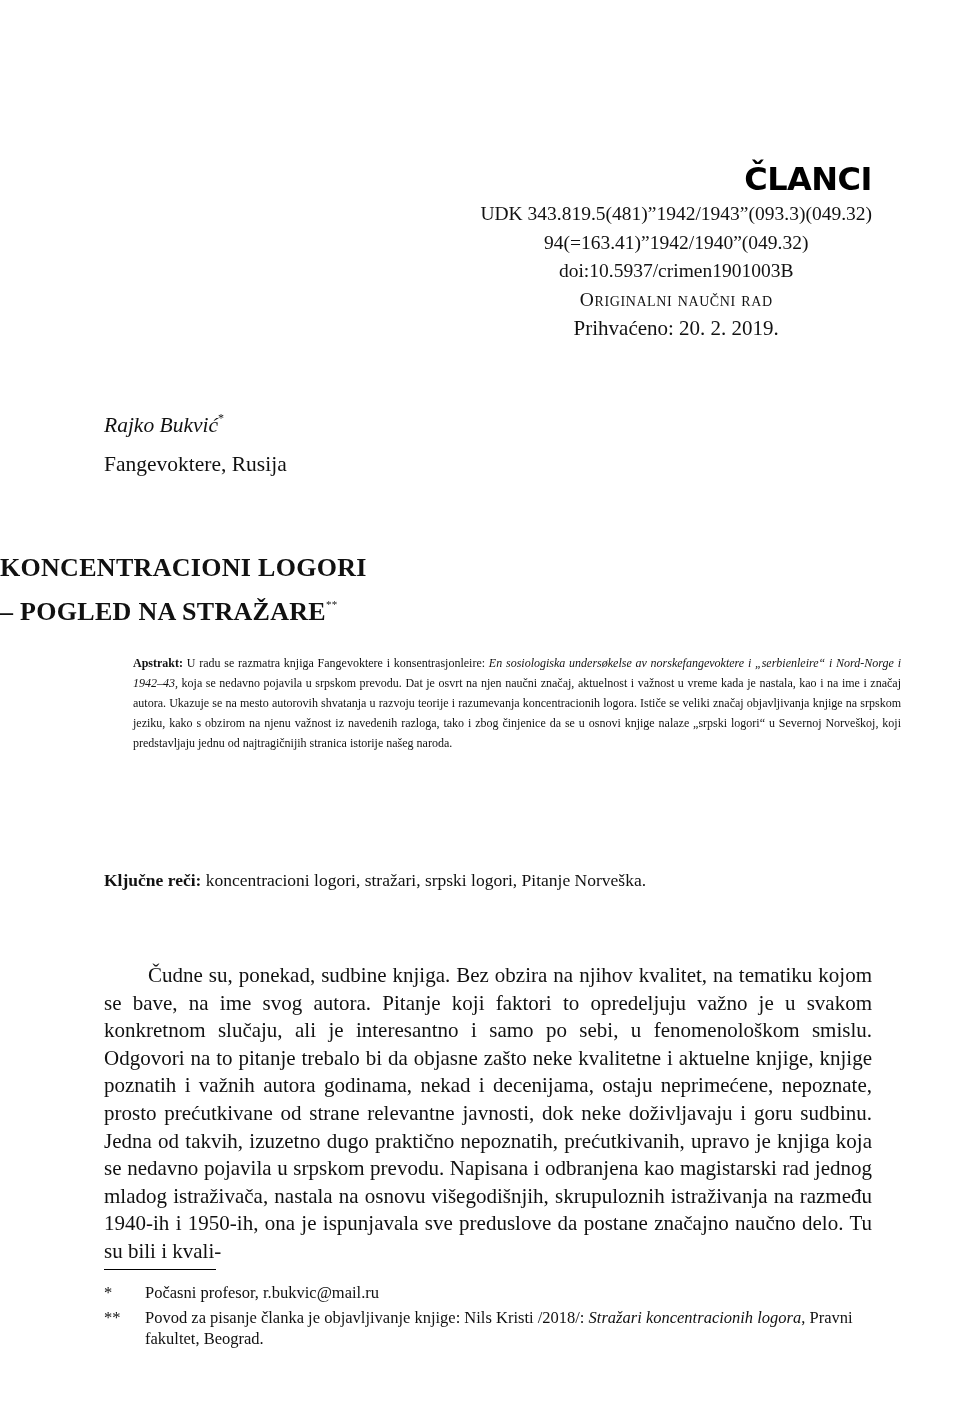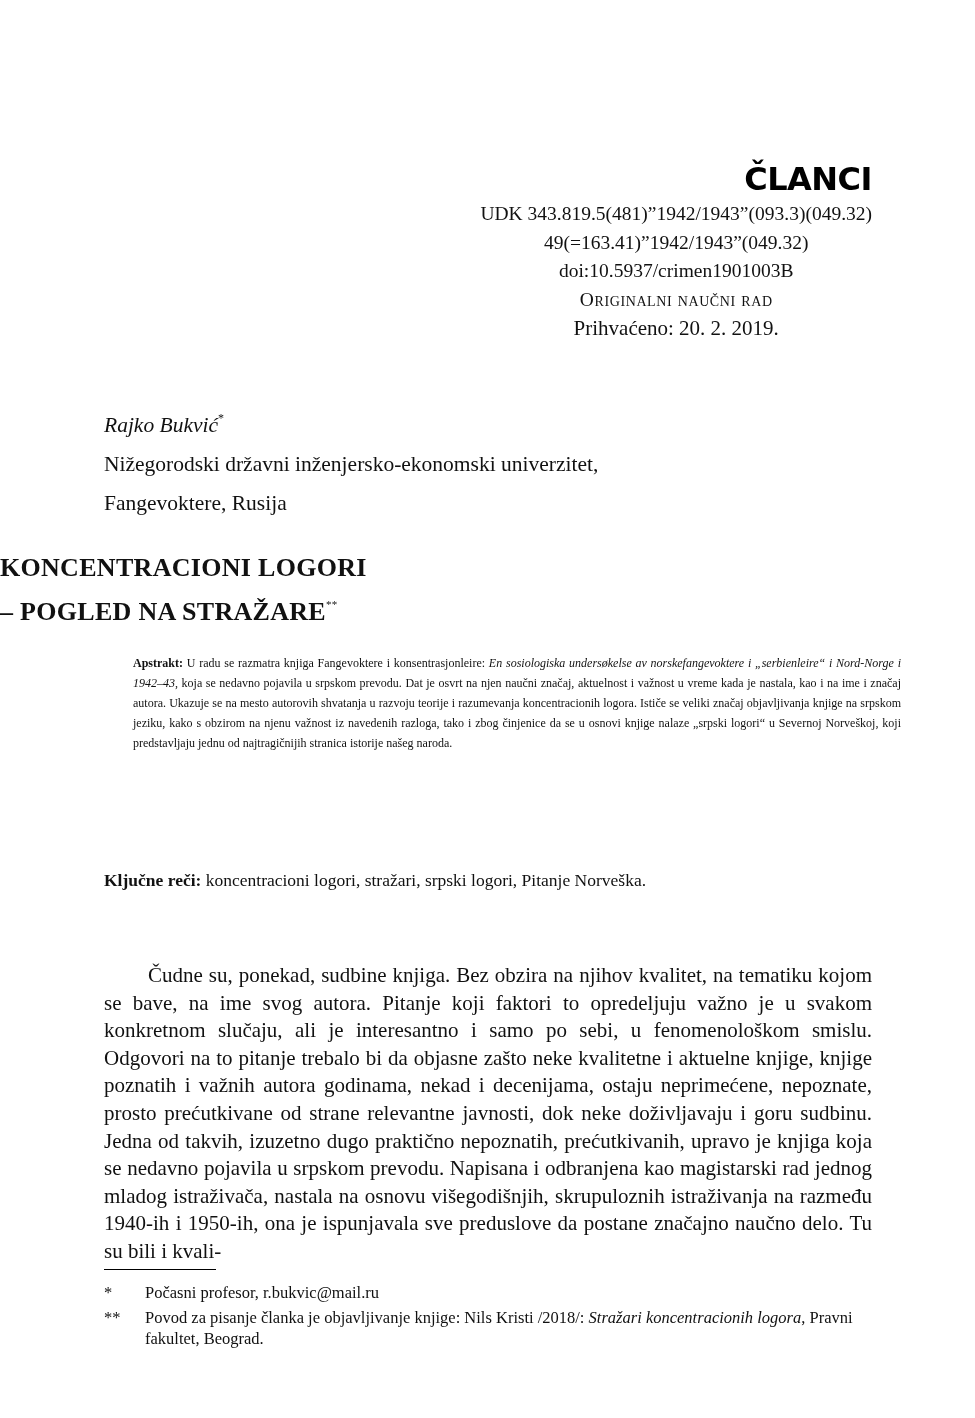--- a/index.html
+++ b/index.html
@@ -37,29 +37,28 @@
 </style>
 </head>
 <body>
 
 <div class="page">
 
   <div class="section-head">ČLANCI</div>
 
   <div class="meta">
     <span class="line">UDK 343.819.5(481)”1942/1943”(093.3)(049.32)</span>
-    <span class="line">49(=163.41)”1942/1943”(049.32)</span>
+    <span class="line">94(=163.41)”1942/1940”(049.32)</span>
     <span class="line">doi:10.5937/crimen1901003B</span>
     <span class="line smallcaps">Originalni naučni rad</span>
     <span class="line accepted">Prihvaćeno:  20. 2. 2019.</span>
   </div>
 
   <div class="author-block">
     <div><span class="name">Rajko Bukvić</span><sup>*</sup></div>
-    <div>Nižegorodski državni inženjersko-ekonomski univerzitet,</div>
     <div>Fangevoktere, Rusija</div>
   </div>
 
   <div class="title">
     <div>KONCENTRACIONI LOGORI</div>
     <div><span>– POGLED NA STRAŽARE</span><sup>**</sup></div>
   </div>
 
   <div class="abstract">
     <b>Apstrakt:</b><span> U radu se razmatra knjiga Fangevoktere i konsentrasjonleire: </span><i>En sosiologiska undersøkelse av norskefangevoktere i „serbienleire“ i Nord-Norge i 1942–43</i><span>, koja se nedavno pojavila u srpskom prevodu. Dat je osvrt na njen naučni značaj, aktuelnost i važnost u vreme kada je nastala, kao i na ime i značaj autora. Ukazuje se na mesto autorovih shvatanja u razvoju teorije i razumevanja koncentracionih logora. Ističe se veliki značaj objavljivanja knjige na srpskom jeziku, kako s obzirom na njenu važnost iz navedenih razloga, tako i zbog činjenice da se u osnovi knjige nalaze „srpski logori“ u Severnoj Norveškoj, koji predstavlja­ju jednu od najtragičnijih stranica istorije našeg naroda.</span>

